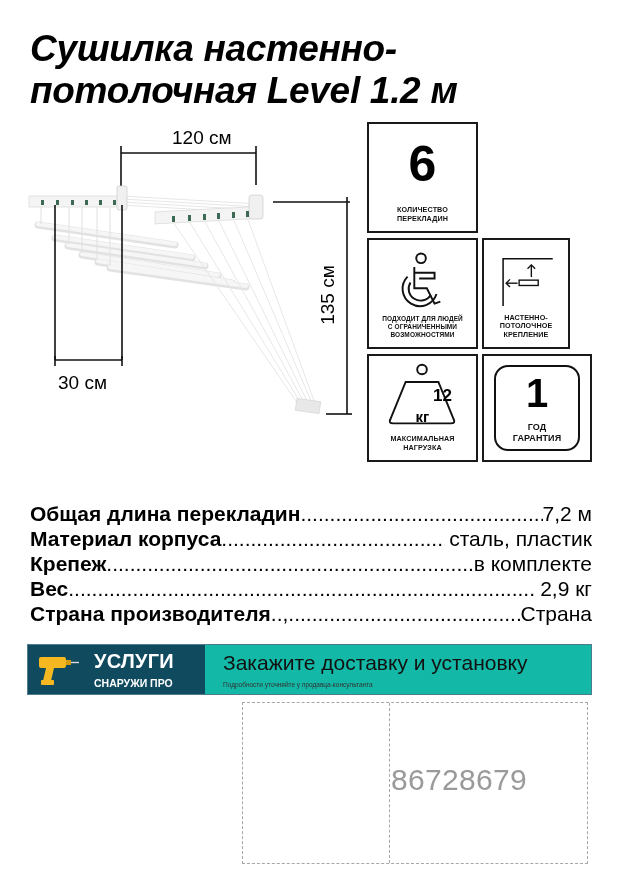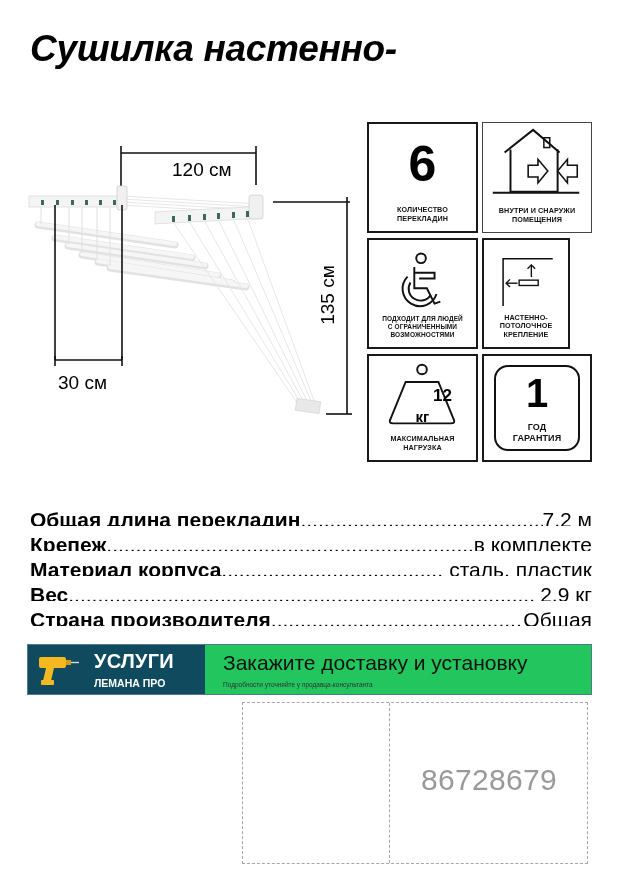--- a/index.html
+++ b/index.html
@@ -38,25 +38,25 @@
       font-size: 21px; line-height: 25px; white-space: nowrap; overflow: hidden;
     }
     .spec-label { font-weight: bold; flex: 0 0 auto; }
     .spec-dots {
       flex: 1 1 auto; overflow: hidden; font-weight: normal; color: #000;
       letter-spacing: 0px; min-width: 6px;
     }
     .spec-dots::before {
       content: "........................................................................................................................................";
     }
-    .spec-value { flex: 0 0 auto; font-weight: normal; margin-top: 6px; }
+    .spec-value { flex: 0 0 auto; font-weight: normal; }
 
     .service-banner {
       position: absolute; left: 27px; top: 644px; width: 565px; height: 51px;
-      border: 1.5px solid #4f7b8c; display: flex; background: #22c55e;
+      border: 1.5px solid #4f7b8c; display: flex; background: #14b8a6;
     }
     .service-brand {
       width: 177px; height: 100%; background: #0f4a5e; position: relative;
     }
     .service-brand .drill { position: absolute; left: 11px; top: 9px; }
     .brand-title {
       position: absolute; left: 66px; top: 5px; color: #fff; font-weight: bold;
       font-size: 20px; letter-spacing: 0.2px;
     }
     .brand-sub {
@@ -72,29 +72,30 @@
 
     .price-tag {
       position: absolute; left: 242px; top: 702px; width: 346px; height: 162px;
       border: 1.5px dashed #a7a7a7;
     }
     .price-tag .divider {
       position: absolute; left: 146px; top: 0; bottom: 0; width: 0;
       border-left: 1.5px dashed #a7a7a7;
     }
     .article-code {
-      position: absolute; left: 148px; right: 0; top: 60px; text-align: center;
+      position: absolute; left: 148px; right: 0; top: 60px; text-align: left;
       font-size: 30px; color: #9a9a9a; letter-spacing: 0.3px;
     }
   </style>
 </head>
 <body>
 
 <div class="title">
   <div>Сушилка настенно-</div>
+  <div>потолочная Level 1.2 м</div>
 </div>
 
 <div class="product-figure">
   <svg width="365" height="320" viewBox="0 120 365 320" style="position:absolute;left:0;top:0;">
 
     <line x1="121" y1="153" x2="256" y2="153" stroke="#111" stroke-width="1.6"></line>
     <line x1="121" y1="146" x2="121" y2="186" stroke="#111" stroke-width="1.6"></line>
     <line x1="256" y1="146" x2="256" y2="185" stroke="#111" stroke-width="1.6"></line>
 
     <g stroke="#e2e2e2" stroke-width="7" stroke-linecap="round">
@@ -164,49 +165,35 @@
     <line x1="122" y1="205" x2="122" y2="360" stroke="#111" stroke-width="1.6"></line>
     <line x1="55" y1="360" x2="122" y2="360" stroke="#111" stroke-width="1.6"></line>
     <line x1="55" y1="356" x2="55" y2="366" stroke="#111" stroke-width="1.6"></line>
     <line x1="122" y1="356" x2="122" y2="366" stroke="#111" stroke-width="1.6"></line>
 
     <line x1="273" y1="202" x2="350" y2="202" stroke="#111" stroke-width="1.6"></line>
     <line x1="347" y1="197" x2="347" y2="414" stroke="#111" stroke-width="1.6"></line>
     <line x1="326" y1="414" x2="352" y2="414" stroke="#111" stroke-width="1.6"></line>
   </svg>
 
-  <div class="dim-label" style="left:172px;top:7px;margin-top:32px;">120 см</div>
+  <div class="dim-label" style="left:172px;top:7px;">120 см</div>
   <div class="dim-label" style="left:58px;top:252px;">30 см</div>
   <div class="dim-label rot" style="left:298px;top:164px;">135 см</div>
 </div>
 
 <div class="feature-grid">
 
   <div class="feature-box" style="left:0;top:0;">
     <div class="big-number" style="top:14px;font-size:50px;line-height:52px;">6</div>
     <div class="feature-caption">
       <div>КОЛИЧЕСТВО</div>
       <div>ПЕРЕКЛАДИН</div>
     </div>
   </div>
 
-  <div class="feature-box thin" style="left:115px;top:0;width:110px;">
-    <svg class="feature-icon" viewBox="0 0 110 111">
-      <polyline points="22,30 51,7 78,30" fill="none" stroke="#111" stroke-width="2"></polyline>
-      <polyline points="28,27 28,70 76,70 76,27" fill="none" stroke="#111" stroke-width="2"></polyline>
-      <rect x="62" y="15" width="6" height="10" fill="none" stroke="#111" stroke-width="1.5"></rect>
-      <line x1="10" y1="71" x2="98" y2="71" stroke="#111" stroke-width="2"></line>
-      <polygon points="46,43 56,43 56,37 66,49 56,61 56,55 46,55" fill="#fff" stroke="#111" stroke-width="1.6"></polygon>
-      <polygon points="96,43 86,43 86,37 76,49 86,61 86,55 96,55" fill="#fff" stroke="#111" stroke-width="1.6"></polygon>
-    </svg>
-    <div class="feature-caption">
-      <div>ВНУТРИ И СНАРУЖИ</div>
-      <div>ПОМЕЩЕНИЯ</div>
-    </div>
-  </div>
 
   <div class="feature-box" style="left:0;top:116px;">
     <svg class="feature-icon" viewBox="0 0 111 111">
       <circle cx="54" cy="19" r="5" fill="none" stroke="#111" stroke-width="2"></circle>
       <path d="M47,28 L47,50 L60,50 L68,66 L74,64" fill="none" stroke="#111" stroke-width="2"></path>
       <path d="M47,34 L68,34 L68,40 L52,40" fill="none" stroke="#111" stroke-width="2"></path>
       <path d="M40,38 A18,18 0 1 0 70,56" fill="none" stroke="#111" stroke-width="2"></path>
       <path d="M43,44 A12,12 0 1 0 64,57" fill="none" stroke="#111" stroke-width="2"></path>
     </svg>
     <div class="feature-caption" style="font-size:6.5px;line-height:8px;">
@@ -255,53 +242,53 @@
   </div>
 </div>
 
 <div class="specs">
   <div class="spec-row">
     <span class="spec-label">Общая длина перекладин</span>
     <span class="spec-dots"></span>
     <span class="spec-value">7,2 м</span>
   </div>
   <div class="spec-row">
+    <span class="spec-label">Материал корпуса</span>
+    <span class="spec-dots"></span>
+    <span class="spec-value" style="padding-left:4px;">сталь, пластик</span>
+  </div>
+  <div class="spec-row">
     <span class="spec-label">Крепеж</span>
     <span class="spec-dots"></span>
     <span class="spec-value">в комплекте</span>
-  </div>
-  <div class="spec-row">
-    <span class="spec-label">Материал корпуса</span>
-    <span class="spec-dots"></span>
-    <span class="spec-value" style="padding-left:4px;">сталь, пластик</span>
   </div>
   <div class="spec-row">
     <span class="spec-label">Вес</span>
     <span class="spec-dots"></span>
     <span class="spec-value" style="padding-left:6px;">2,9 кг</span>
   </div>
   <div class="spec-row">
     <span class="spec-label">Страна производителя</span>
     <span style="font-weight:normal;">..,</span>
     <span class="spec-dots"></span>
-    <span class="spec-value">Общая</span>
+    <span class="spec-value">Страна</span>
   </div>
 </div>
 
 <div class="service-banner">
   <div class="service-brand">
     <svg class="drill" width="42" height="32" viewBox="0 0 42 32">
       <rect x="0" y="3" width="27" height="11" rx="2" fill="#f5b820"></rect>
       <rect x="27" y="6" width="5" height="5" fill="#d69a10"></rect>
       <line x1="32" y1="8.5" x2="40" y2="8.5" stroke="#d9d9d9" stroke-width="1.4"></line>
       <path d="M7,14 L15,14 L12,27 L4,27 Z" fill="#f5b820"></path>
       <rect x="2" y="26" width="13" height="5" rx="1" fill="#f5b820"></rect>
     </svg>
     <div class="brand-title">УСЛУГИ</div>
-    <div class="brand-sub">ЛЕМАНА ПРО</div>
+    <div class="brand-sub">СНАРУЖИ ПРО</div>
   </div>
   <div class="service-text">
     <div class="service-headline">Закажите доставку и установку</div>
     <div class="service-note">Подробности уточняйте у продавца-консультанта</div>
   </div>
 </div>
 
 <div class="price-tag">
   <div class="divider"></div>
   <div class="article-code">86728679</div>

